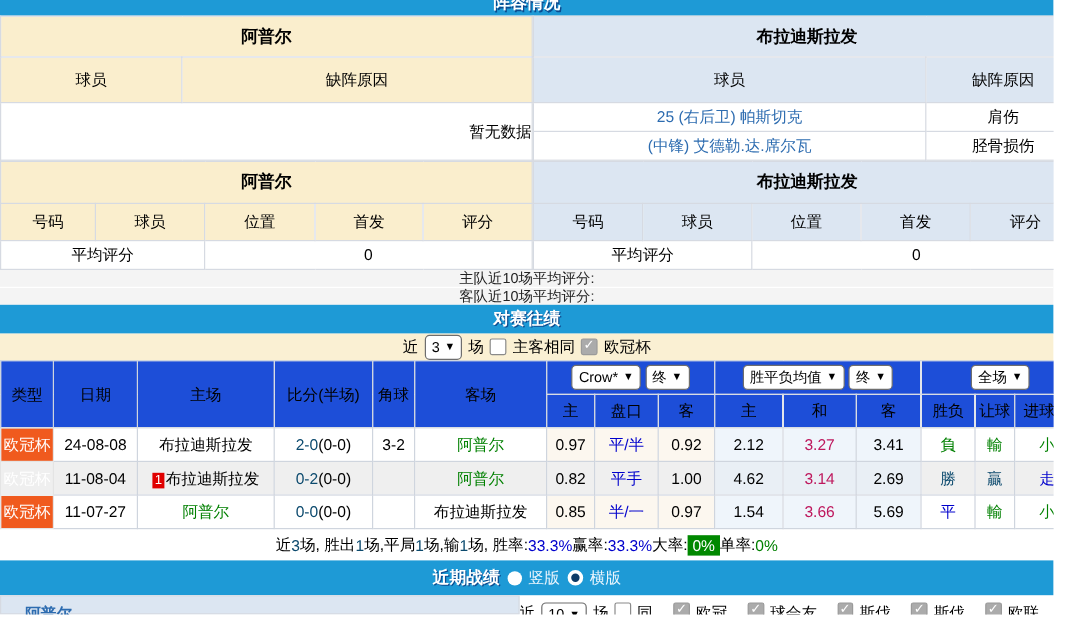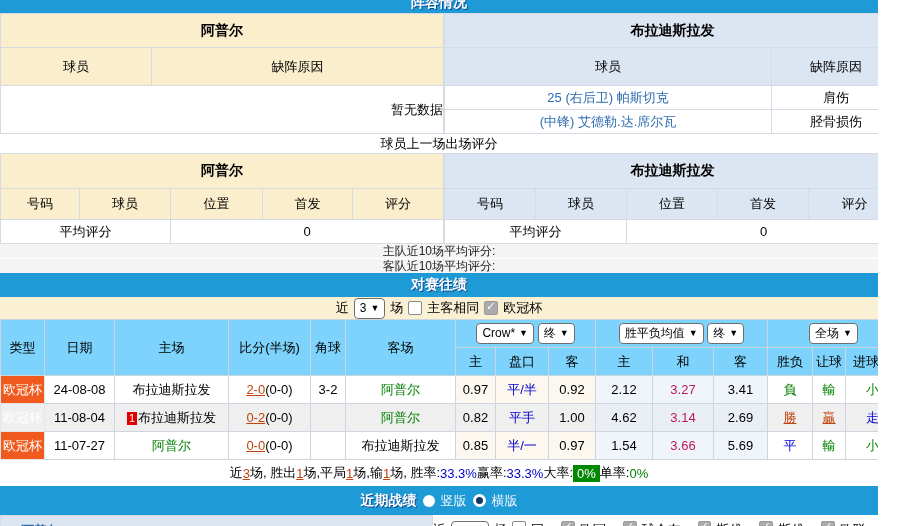--- a/index.html
+++ b/index.html
@@ -12,34 +12,34 @@
   .bar-clip .t{display:block;text-align:center;margin-top:-7px;}
   
   table{border-collapse:collapse;table-layout:fixed;}
   td,th{border:1px solid #d6dae2;font-weight:normal;text-align:center;padding:0;overflow:hidden;white-space:nowrap;}
   .cream{background:#FAEECD;}
   .bluegray{background:#DCE6F2;}
   .teamhead{font-weight:bold;font-size:14px;}
   .flexrow{display:flex;}
   .link{color:#2D6CB0;}
   .green{color:#008000;}
-  .red{color:#c2410c;text-decoration:underline;}
+  .red{color:#0c4a6e;}
   .blue{color:#0000CC;}
   .steel{color:#be185d;}
   .graystrip{background:#F4F4F4;text-align:center;font-size:12px;color:#222;display:flex;align-items:center;justify-content:center;}
   .centerline{display:flex;align-items:center;justify-content:center;}
   
   .sel{display:inline-flex;align-items:center;gap:4px;background:#fff;border:1px solid #6e6e6e;border-radius:4px;padding:0 5px;height:19px;font-size:12px;line-height:19px;}
   .sel .ar{font-size:9px;}
   .cb{display:inline-block;width:12px;height:12px;border:1px solid #8a8a8a;background:#fff;vertical-align:-2px;position:relative;border-radius:2px;}
   .cb.checked{background:#ABABAB;border-color:#9a9a9a;}
   .cb.checked:after{content:"✓";position:absolute;left:1px;top:-2px;color:#fff;font-size:11px;font-weight:bold;}
   
   #h2h td,#h2h th{border:1px solid #cfd5de;height:27px;font-size:13px;}
-  #h2h th{background:#7dd3fc;}
+  #h2h th{background:#1d4ed8;}
   #h2h .orange{background:#F05A1E;color:#fff;border-color:#e4e4e4;}
   #h2h tr.alt td{background:#EFEFEF;}
   #h2h td{background:#fff;height:27px;}
   #h2h tr.alt td.crowcell{background:#EFEFEF;}
   #h2h td.crowcell{background:#FCF7EF;}
   #h2h td.spcell{background:#EFF5FB;margin-top:45px;}
   #h2h tr.alt td.spcell{background:#E9EFF5;}
   .badge{display:inline-block;background:#E00000;color:#fff;font-size:11px;line-height:13px;padding:0 2px;margin-right:1px;}
   .greenbg{background:#008800;color:#fff;padding:1px 4px;}
   
@@ -95,21 +95,20 @@
         <td>肩伤</td>
       </tr>
       <tr>
         <td style="height:23px;"><span class="link">(中锋) 艾德勒.达.席尔瓦</span></td>
         <td>胫骨损伤</td>
       </tr>
     </tbody>
       </table>
   </div>
 
-  <div class="centerline" style="height:19px;">球员上一场出场评分</div>
 
   <div class="flexrow">
     <table style="width:443px;">
       <colgroup>
           <col style="width:79px">
           <col style="width:91px">
           <col style="width:92px">
           <col style="width:90px">
           <col style="width:91px">
         </colgroup>

